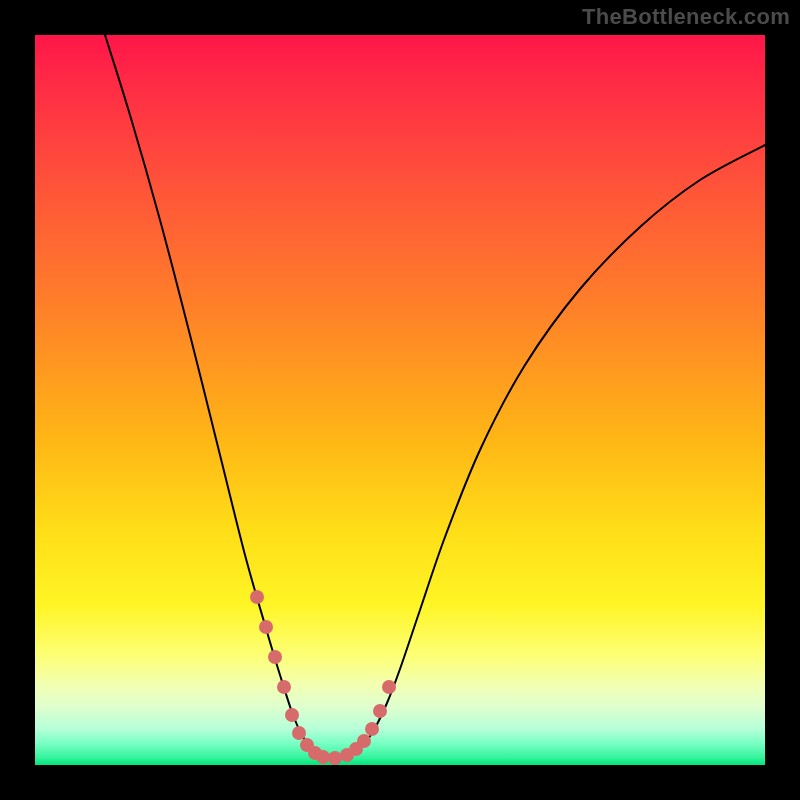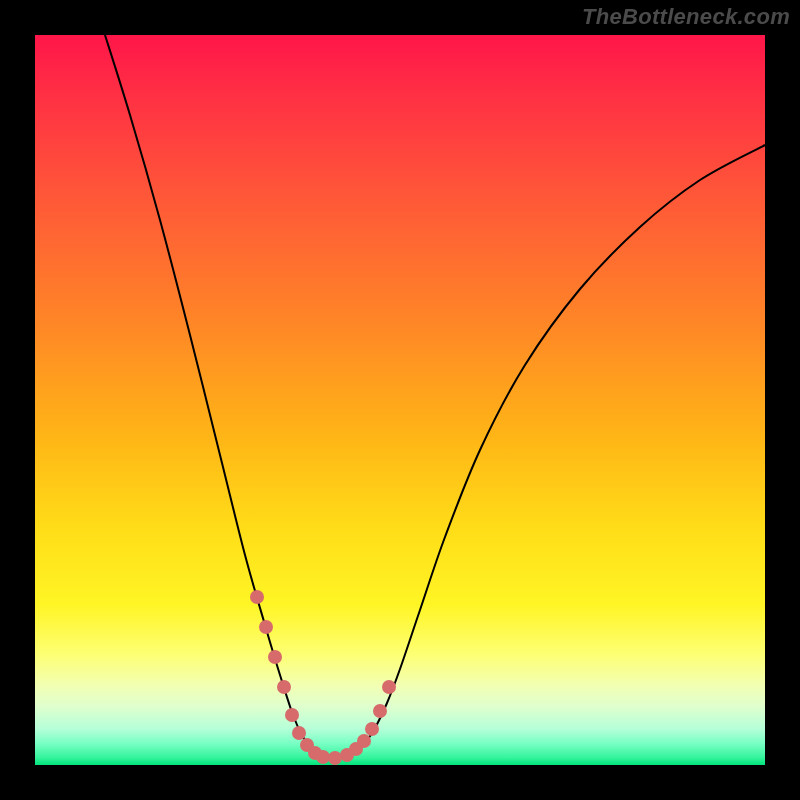--- a/index.html
+++ b/index.html
@@ -9,21 +9,20 @@
     height: 800px;
     background: #000;
     overflow: hidden;
     font-family: Arial, Helvetica, sans-serif;
   }
   .frame {
     position: relative;
     width: 800px;
     height: 800px;
     background: #000;
-    font-style: italic;
   }
   .watermark {
     position: absolute;
     top: 4px;
     right: 10px;
     color: #4b4b4b;
     font-size: 22px;
     font-weight: 600;
     letter-spacing: 0.3px;
     z-index: 10;

